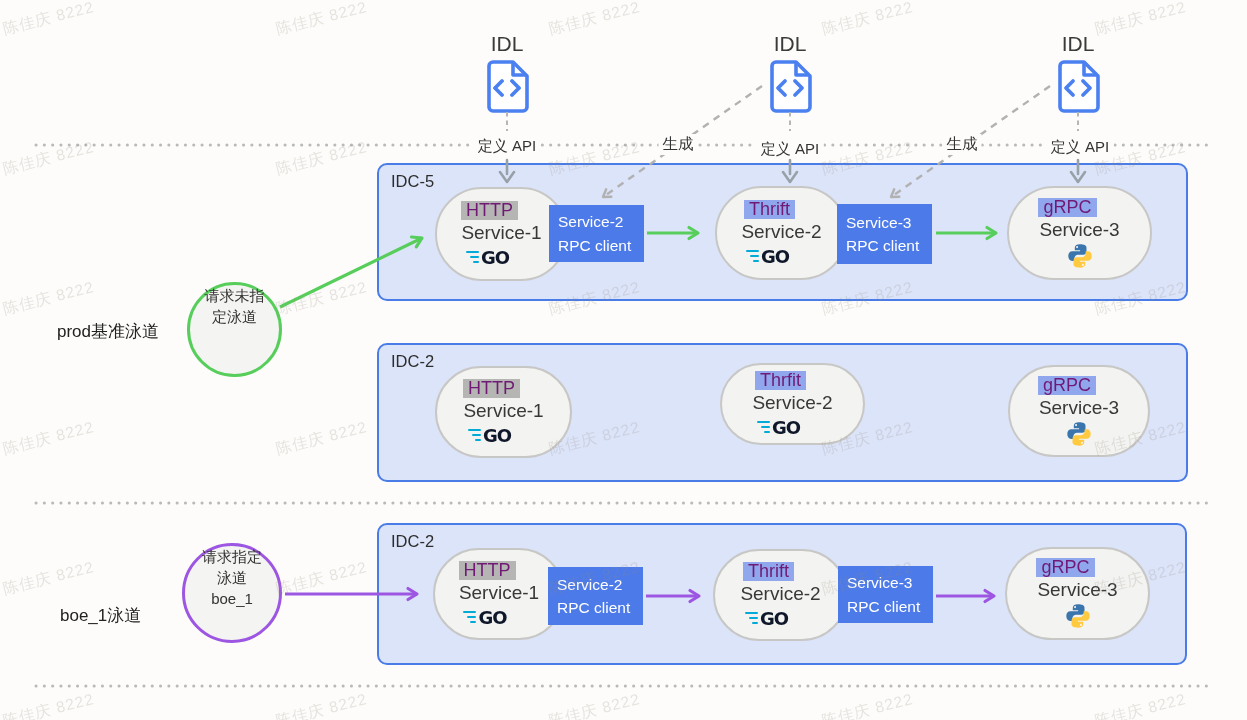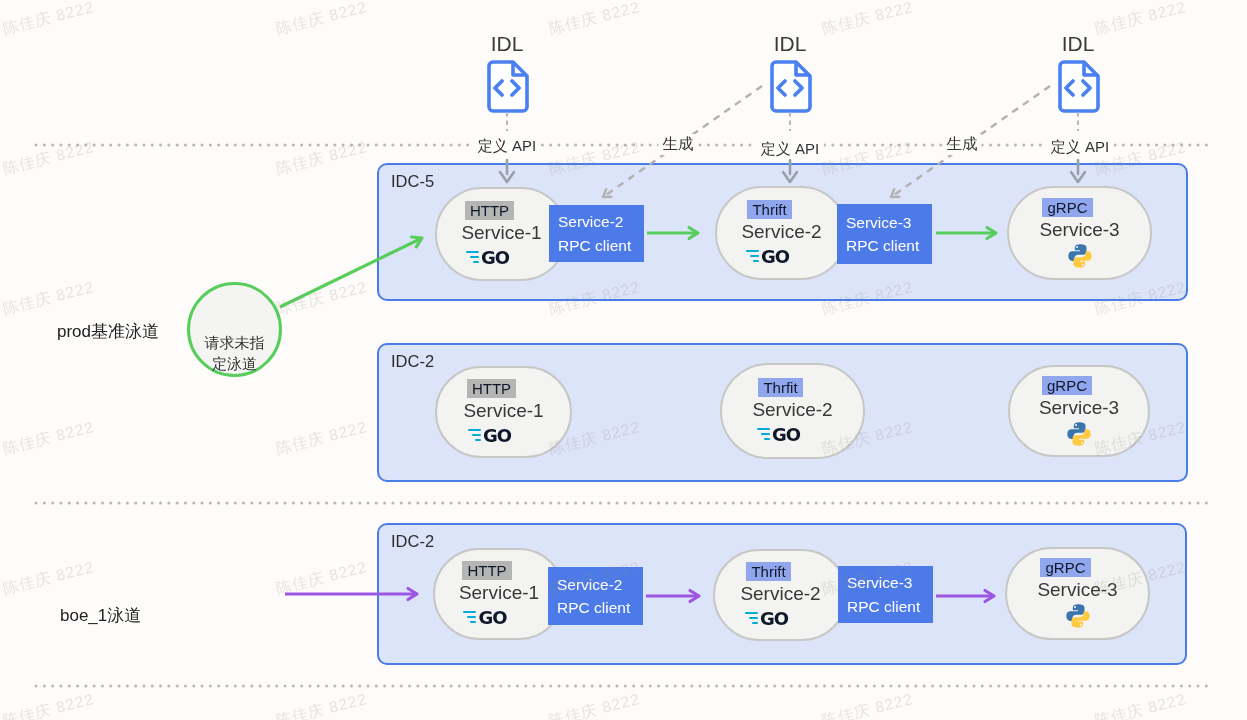--- a/index.html
+++ b/index.html
@@ -12,42 +12,42 @@
       transform:rotate(-14deg);white-space:nowrap;}
 
   
   .idc{position:absolute;background:#dce4fa;border:2.5px solid #4a7ce8;border-radius:10px;
        box-sizing:border-box;z-index:1;}
   .idc-name{position:absolute;left:12px;top:7px;font-size:16.5px;color:#2d2d2d;}
 
   
   .stadium{position:absolute;display:flex;flex-direction:column;align-items:center;justify-content:center;
            background:#f3f3f1;border:2.5px solid #c7c7c5;border-radius:50px;box-sizing:border-box;z-index:2;}
-  .chip{font-size:15px;line-height:19px;padding:0 5px;color:#0f172a;transform:translateX(-12px);}
+  .chip{font-size:18px;line-height:19px;padding:0 5px;color:#701a75;transform:translateX(-12px);}
   .chip-gray{background:#b5b5b3;}
   .chip-blue{background:#90a7ee;}
   .svc-name{font-size:19px;color:#383838;margin-top:2px;}
 
   
   .go-logo{display:inline-flex;align-items:center;gap:2px;color:#0f172a;transform:translateX(-14px);margin-top:3px;}
   .go-lines{display:flex;flex-direction:column;gap:2.5px;align-items:flex-end;}
   .go-lines i{display:block;height:2.5px;background:#00acd7;border-radius:2px;}
   .go-lines i:nth-child(1){width:13px;}
   .go-lines i:nth-child(2){width:9px;}
   .go-lines i:nth-child(3){width:6px;}
   .go-logo b{font-size:18px;font-weight:bold;letter-spacing:-1px;font-family:"DejaVu Sans",sans-serif;}
   .py-logo{margin-top:2px;}
 
   
   .rpc{position:absolute;display:flex;flex-direction:column;justify-content:center;padding-left:9px;
        box-sizing:border-box;background:#4c7ae9;color:#fff;font-size:15.5px;line-height:1.5;z-index:3;}
 
   
   .req-circle{position:absolute;border-radius:50%;background:#f4f4f2;display:flex;flex-direction:column;
-              align-items:center;justify-content:flex-end;font-size:15px;color:#333;line-height:1.4;z-index:2;
+              align-items:center;justify-content:flex-start;font-size:15px;color:#333;line-height:1.4;z-index:2;
               box-sizing:border-box;text-align:center;}
   .req-green{border:3px solid #57ce5b;}
   .req-purple{border:3px solid #9d56e2;}
   .lane-label{position:absolute;font-size:17px;color:#222;z-index:2;}
 
   
   .idl-group{position:absolute;width:44px;text-align:center;z-index:2;}
   .idl-title{font-size:21px;color:#3a3a3a;margin-bottom:4px;}
   .api-label{position:absolute;transform:translateX(-50%);font-size:15px;color:#333;
              background:#fdfcfa;padding:0 5px;z-index:7;white-space:nowrap;}
@@ -127,20 +127,25 @@
   <div class="gen-label" style="left:678px;top:134px;">生成</div>
   <div class="gen-label" style="left:962px;top:134px;">生成</div>
 
   <div class="lane-label" style="left:57px;top:320px;">prod基准泳道</div>
   <div class="req-circle req-green" style="left:187px;top:282px;width:95px;height:95px;">
     <span>请求未指</span>
     <span>定泳道</span>
   </div>
 
   <div class="lane-label" style="left:60px;top:604px;">boe_1泳道</div>
+  <div class="req-circle req-purple" style="left:182px;top:543px;width:100px;height:100px;">
+    <span>请求指定</span>
+    <span>泳道</span>
+    <span>boe_1</span>
+  </div>
 
   <div class="idc" style="left:377px;top:163px;width:811px;height:138px;">
     <div class="idc-name">IDC-5</div>
   </div>
 
   <div class="stadium" style="left:435px;top:187px;width:133px;height:94px;">
     <span class="chip chip-gray">HTTP</span>
     <div class="svc-name">Service-1</div>
     <span class="go-logo">
         <span class="go-lines">
@@ -192,21 +197,21 @@
     <span class="go-logo">
         <span class="go-lines">
           <i></i>
           <i></i>
           <i></i>
         </span>
         <b>GO</b>
       </span>
   </div>
 
-  <div class="stadium" style="left:720px;top:363px;width:145px;height:96px;">
+  <div class="stadium" style="left:720px;top:363px;width:145px;height:82px;">
     <span class="chip chip-blue">Thrfit</span>
     <div class="svc-name">Service-2</div>
     <span class="go-logo">
         <span class="go-lines">
           <i></i>
           <i></i>
           <i></i>
         </span>
         <b>GO</b>
       </span>

